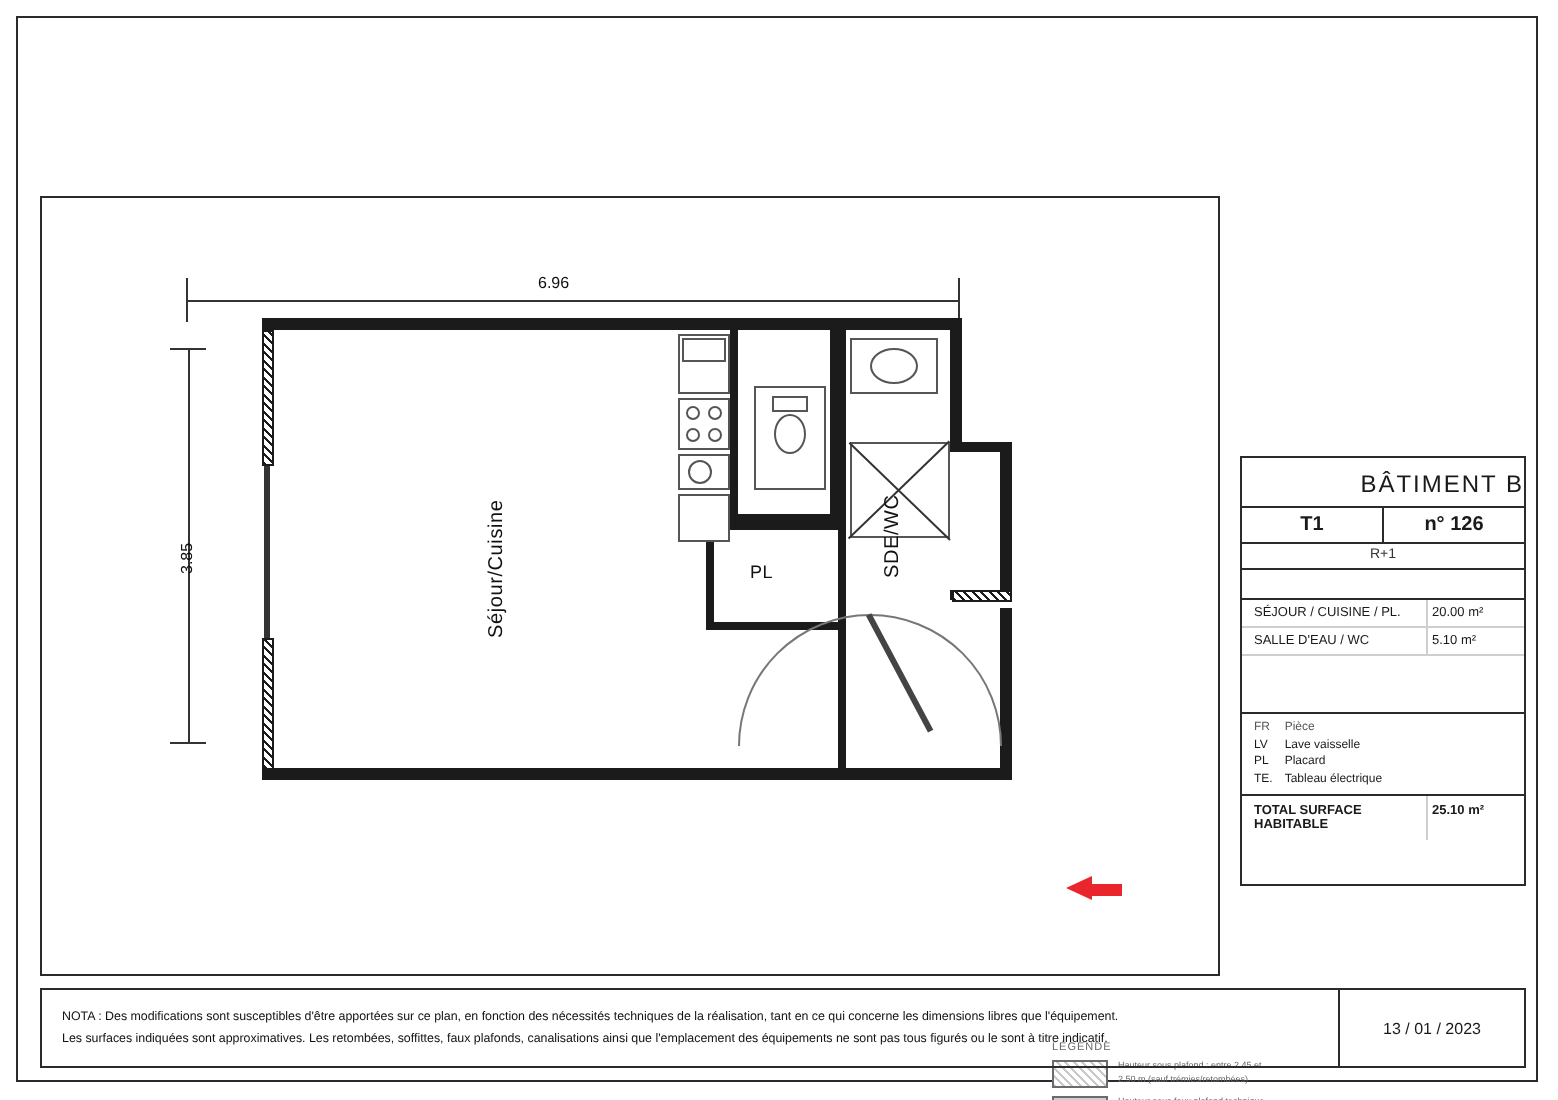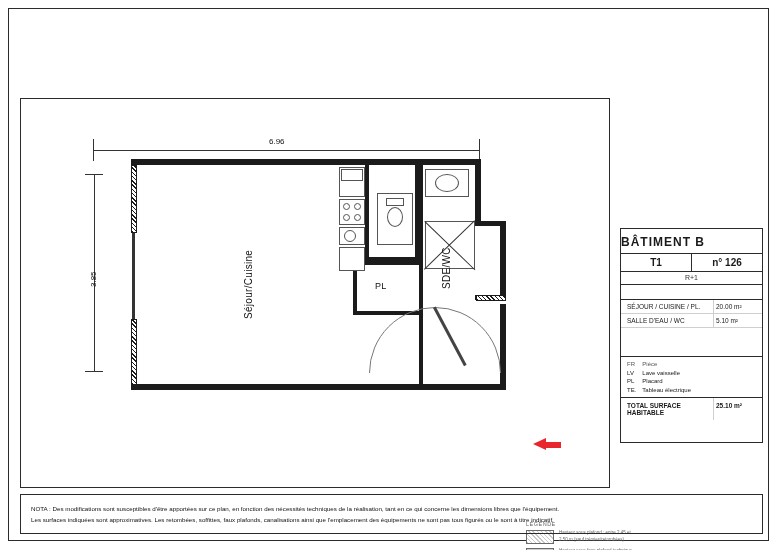--- a/index.html
+++ b/index.html
@@ -63,23 +63,23 @@
   .cartouche {
     position: absolute;
     left: 620px; top: 228px;
     width: 143px; height: 215px;
     border: 1px solid #2b2b2b;
     box-sizing: border-box;
     background: #fff;
     font-size: 7px;
   }
   .c-title {
-    text-align: left;
+    text-align: right;
     font-size: 12px;
-    font-weight: bold;
+    font-weight: normal;
     letter-spacing: 1px;
     padding: 6px 0 4px;
     border-bottom: 1px solid #2b2b2b;
   }
   .c-row2 {
     display: flex;
     border-bottom: 1px solid #2b2b2b;
   }
   .c-row2 > div {
     flex: 1;
@@ -340,15 +340,16 @@
       <div class="n">TOTAL SURFACE HABITABLE</div>
       <div class="v">25.10 m²</div>
     </div>
   </div>
 
   <div class="note-box">
     <div class="note-text">
       <div>NOTA : Des modifications sont susceptibles d'être apportées sur ce plan, en fonction des nécessités techniques de la réalisation, tant en ce qui concerne les dimensions libres que l'équipement.</div>
       <div>Les surfaces indiquées sont approximatives. Les retombées, soffittes, faux plafonds, canalisations ainsi que l'emplacement des équipements ne sont pas tous figurés ou le sont à titre indicatif.</div>
     </div>
+    <div class="note-date">13 / 01 / 2023</div>
   </div>
 
 </div>
 
 </body></html>

